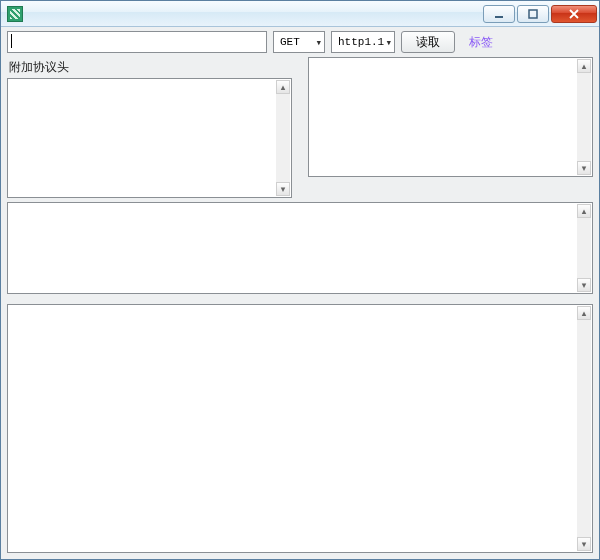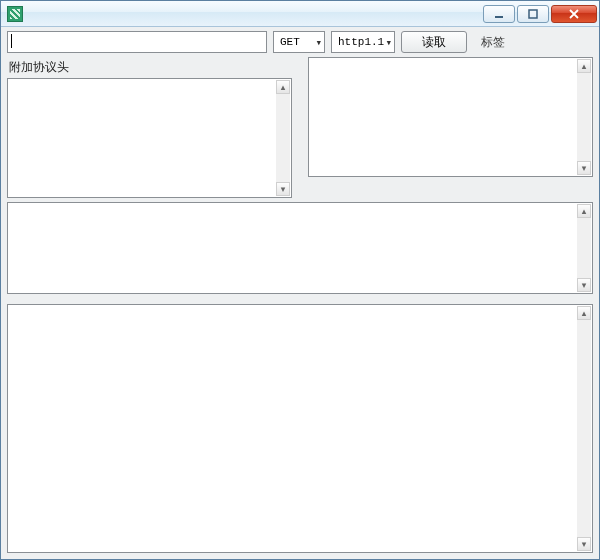--- a/index.html
+++ b/index.html
@@ -104,29 +104,29 @@
   .combo .arrow {
     margin-left: auto;
     color: #333;
   }
   .btn {
     height: 22px;
     min-width: 46px;
     border: 1px solid #8a8f94;
     background: linear-gradient(to bottom, #fdfefe, #e8ebec);
     border-radius: 3px;
-    padding: 0 20px;
+    padding: 0 14px;
     font-family: "SimSun", sans-serif;
     font-size: 12px;
     display: inline-flex;
     align-items: center;
     justify-content: center;
     cursor: default;
   }
-  .tag-label { color: #404040; margin-left: 8px; }
+  .tag-label { color: #8b5cf6; margin-left: 8px; }
   .row-headers {
     display:flex;
     gap: 16px;
   }
   .hdr-col {
     flex:1;
     display:flex;
     flex-direction:column;
   }
   .section-label {

